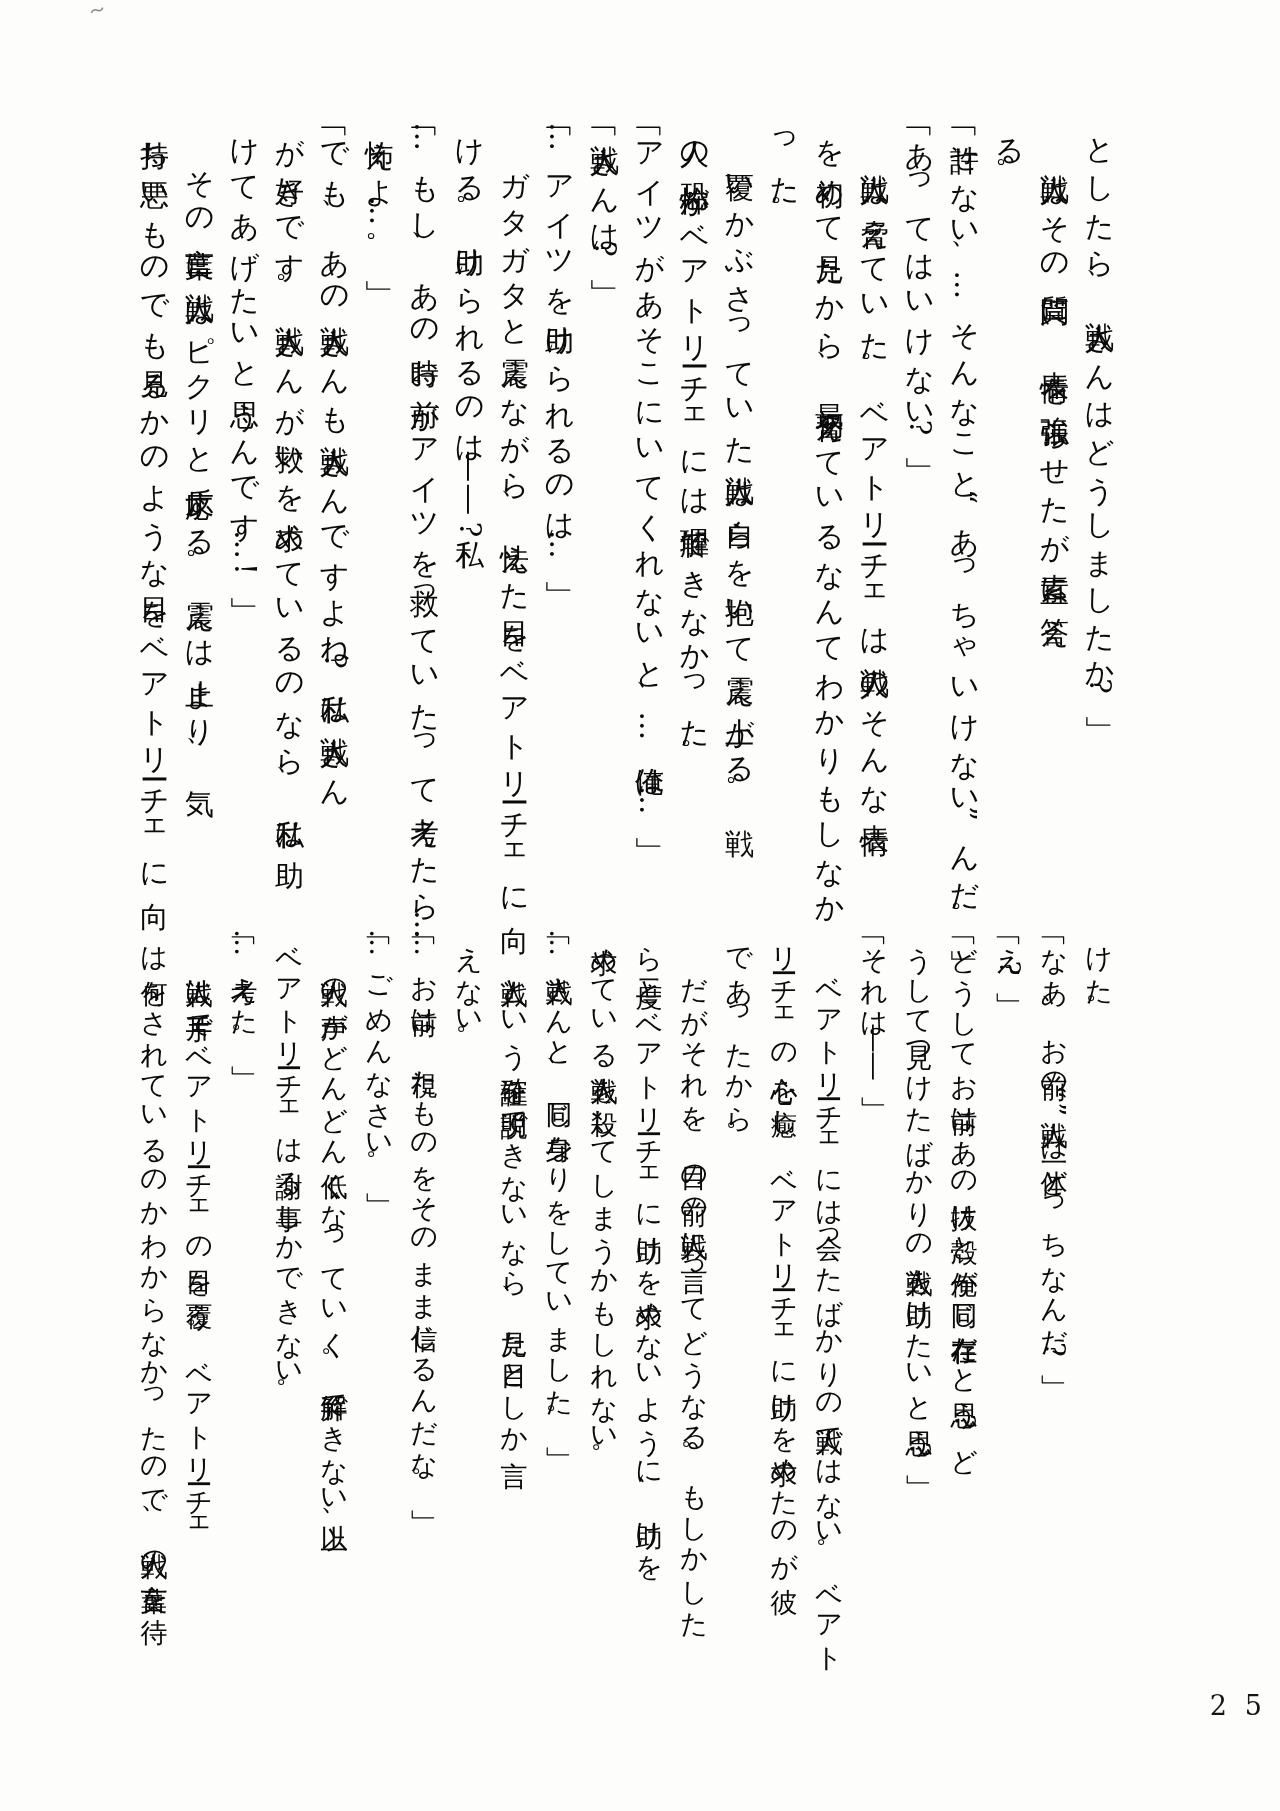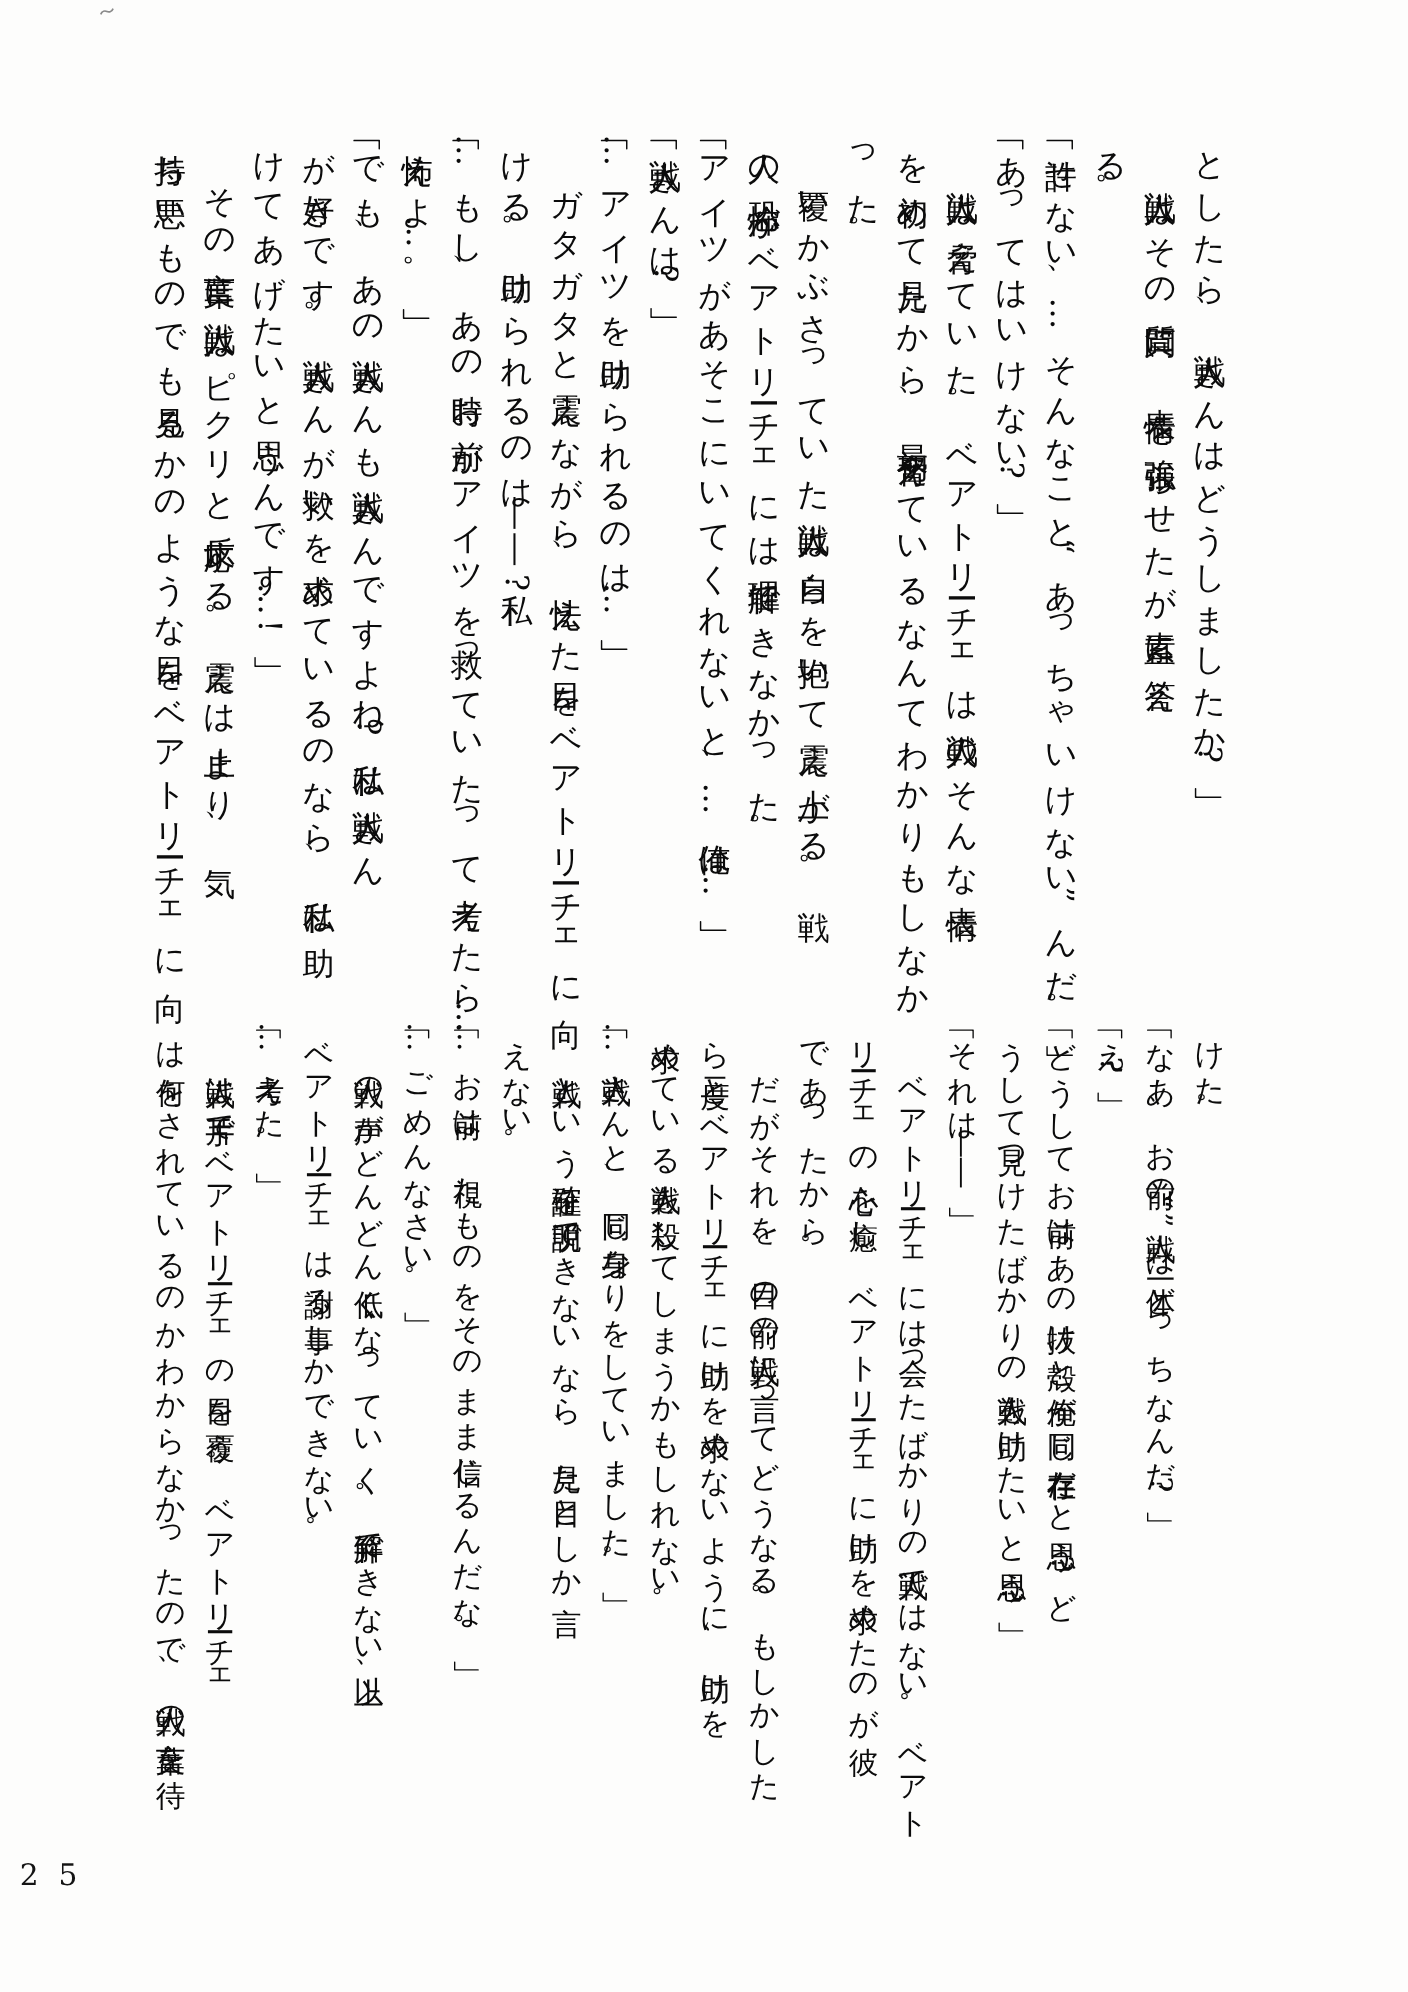--- a/index.html
+++ b/index.html
@@ -23,21 +23,21 @@
   #tier2{top:928px;height:736px;font-size:27px;letter-spacing:1px;}
   .col{
     line-height:45px;
     white-space:nowrap;
   }
   .col.indent{text-indent:1.15em;}
   .page-number{
     position:absolute;
     left:0;right:0;
     top:1690px;
-    text-align:left;
+    text-align:right;
     font-size:27px;
     letter-spacing:18px;
     padding-left:18px;
     color:#141414;
     font-family:"DejaVu Serif","Liberation Serif",serif;
   }
   .corner-artifact{
     position:absolute;
     top:2px;left:90px;
     font-size:15px;

